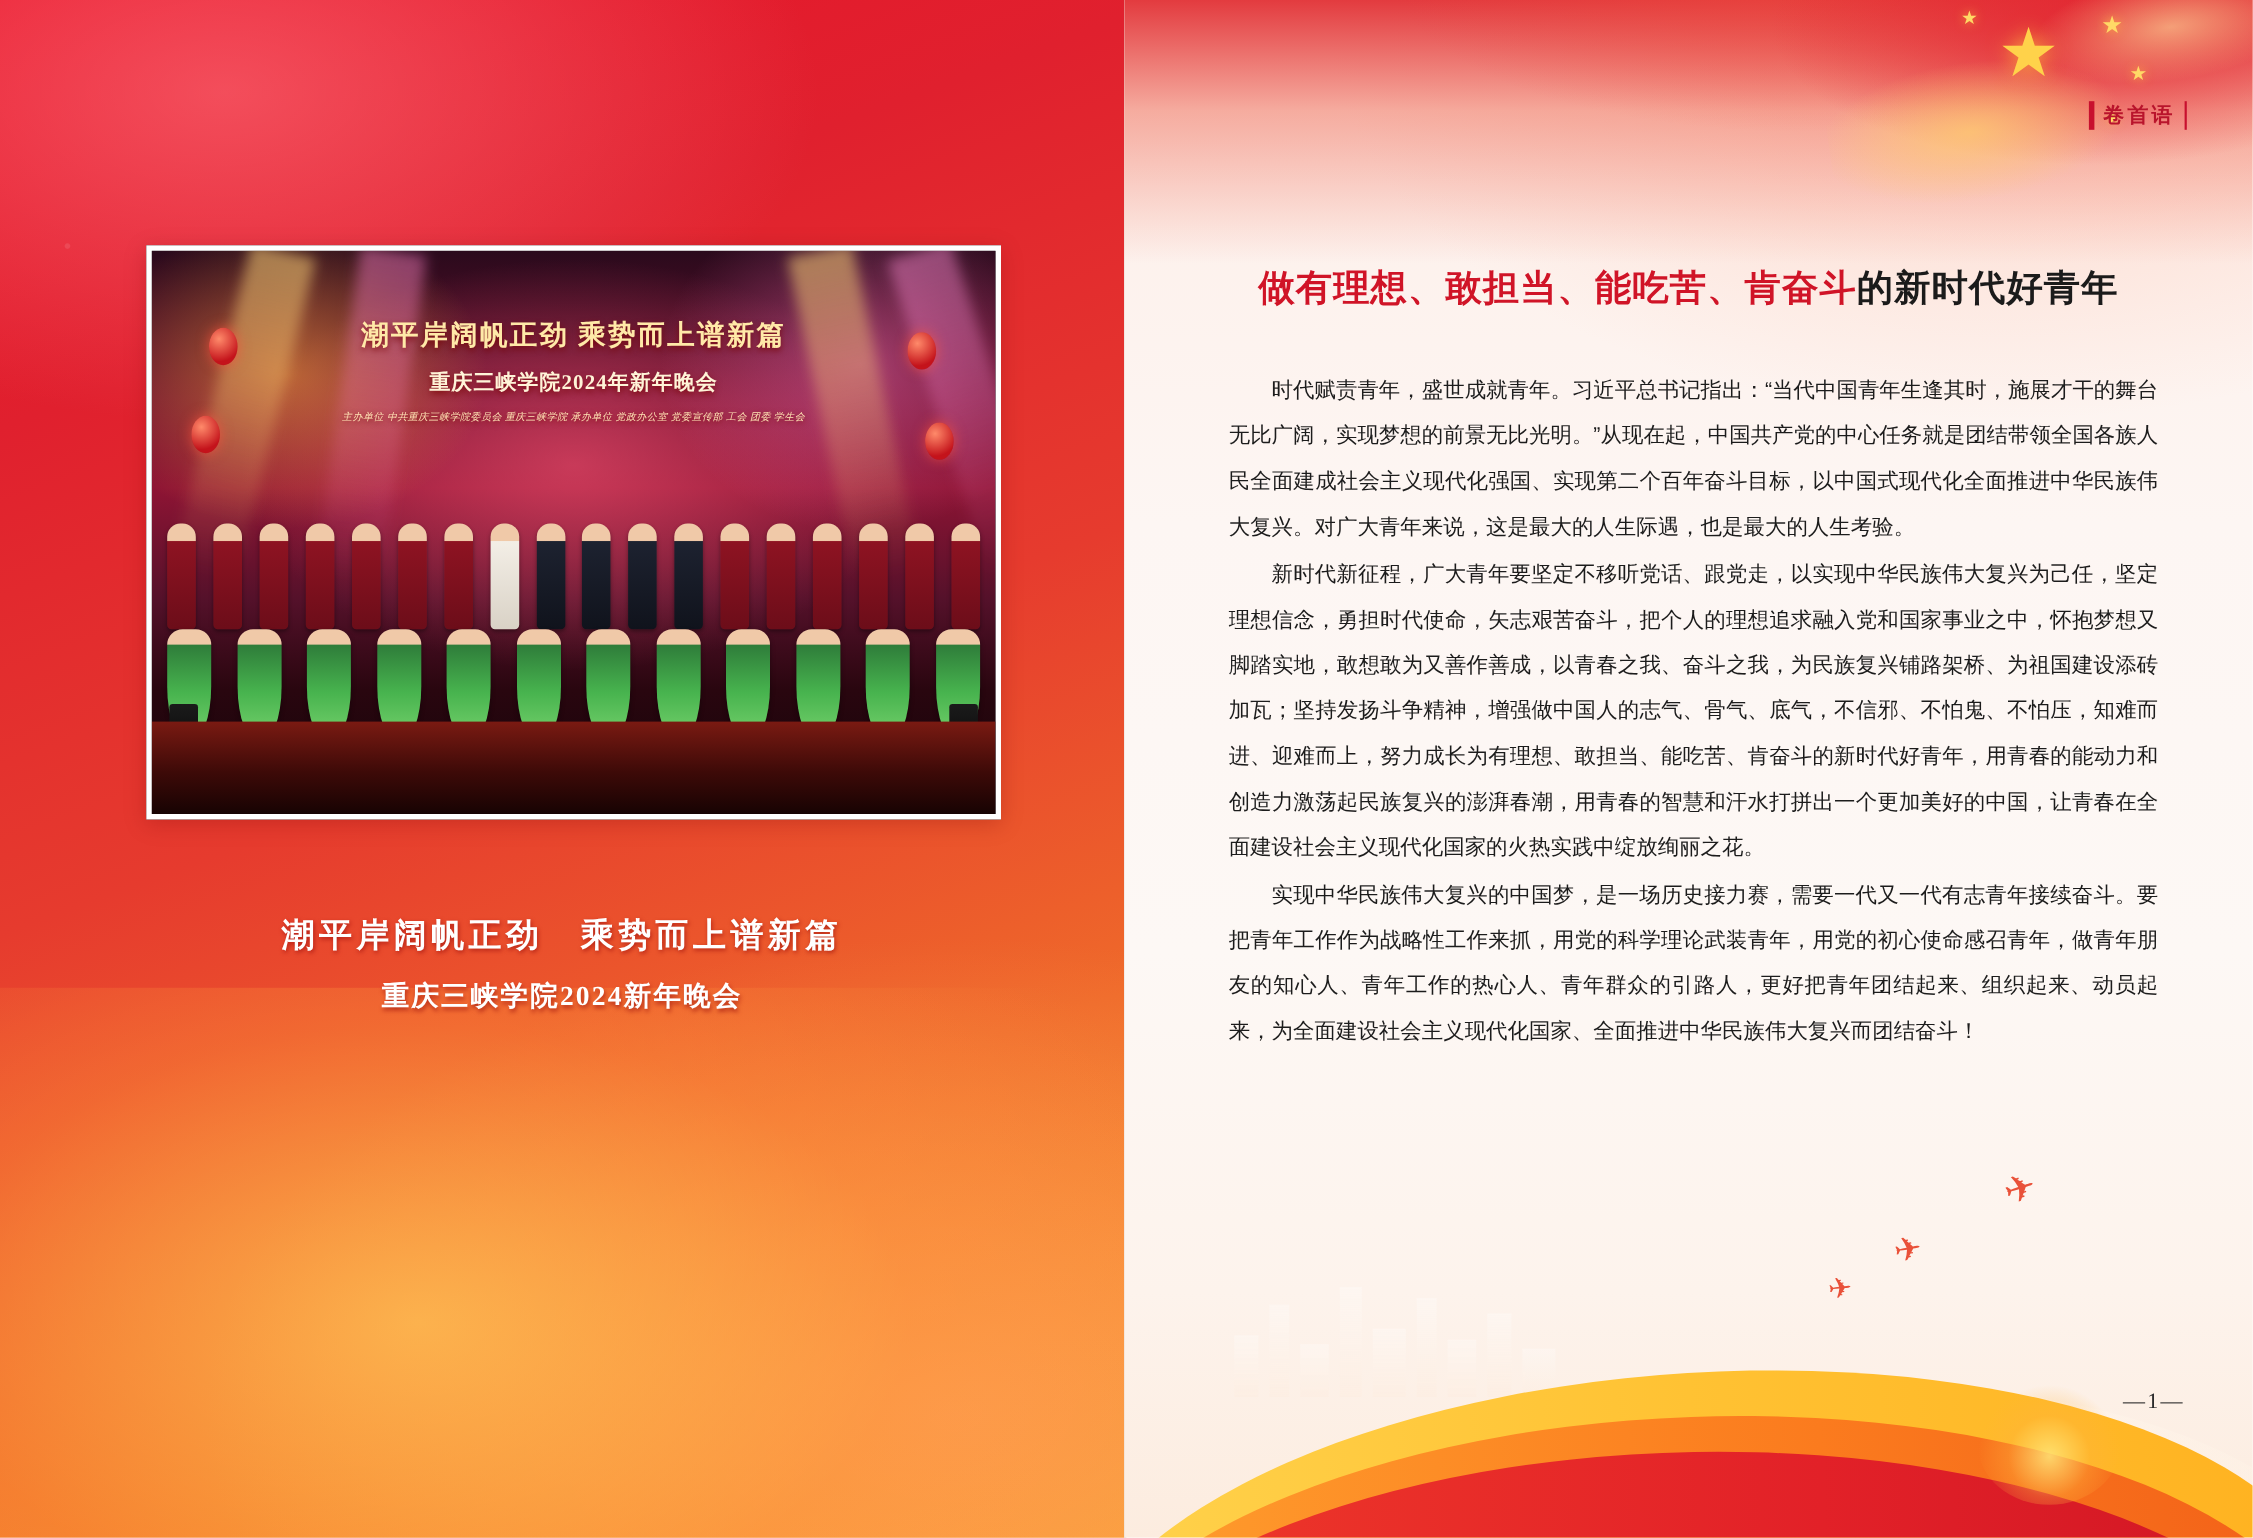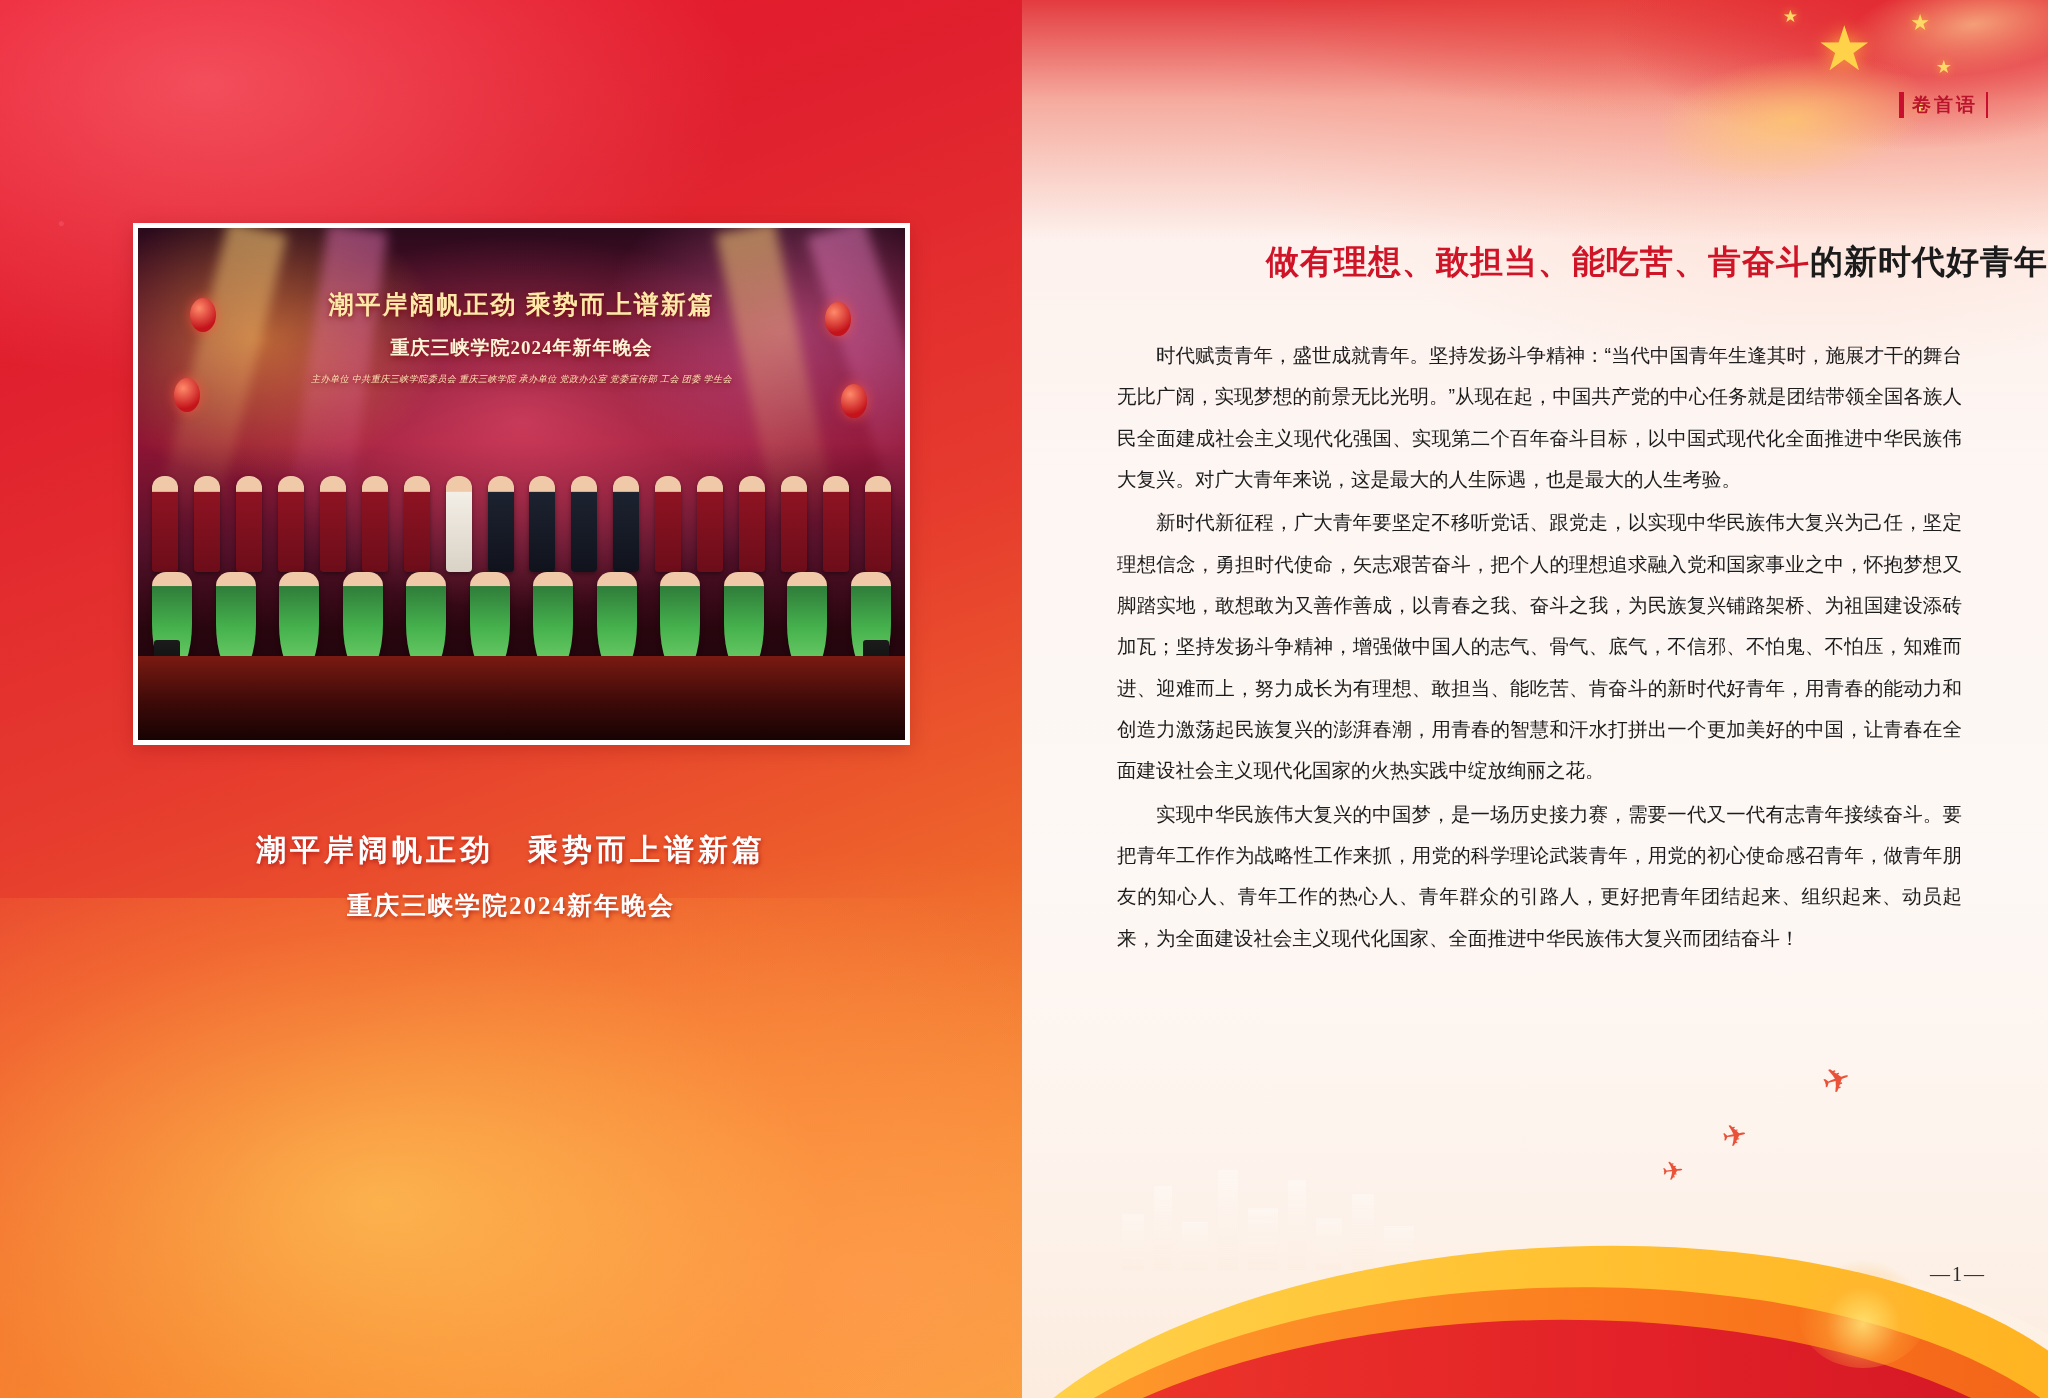--- a/index.html
+++ b/index.html
@@ -292,21 +292,21 @@
   .section-tag .bar2 {
     width: 2px;
     height: 26px;
     background: #c8102e;
   }
 
   .right-headline {
     position: absolute;
     left: 0; right: 0;
     top: 240px;
-    text-align: right;
+    text-align: center;
     font-size: 33px;
     font-weight: 700;
     letter-spacing: 1px;
     font-family: "Liberation Serif", serif;
   }
   .right-headline .hl-red { color: #d01427; }
   .right-headline .hl-dark { color: #1b1b1b; }
 
   .right-body {
     position: absolute;
@@ -491,21 +491,21 @@
       <div class="bar"></div>
       <div class="txt">卷首语</div>
       <div class="bar2"></div>
     </div>
 
     <div class="right-headline">
       <span class="hl-red">做有理想、敢担当、能吃苦、肯奋斗</span><span class="hl-dark">的新时代好青年</span>
     </div>
 
     <div class="right-body">
-      <p>时代赋责青年，盛世成就青年。坚持发扬斗争精神：“当代中国青年生逢其时，施展才干的舞台无比广阔，实现梦想的前景无比光明。”从现在起，中国共产党的中心任务就是团结带领全国各族人民全面建成社会主义现代化强国、实现第二个百年奋斗目标，以中国式现代化全面推进中华民族伟大复兴。对广大青年来说，这是最大的人生际遇，也是最大的人生考验。</p>
+      <p>时代赋责青年，盛世成就青年。习近平总书记指出：“当代中国青年生逢其时，施展才干的舞台无比广阔，实现梦想的前景无比光明。”从现在起，中国共产党的中心任务就是团结带领全国各族人民全面建成社会主义现代化强国、实现第二个百年奋斗目标，以中国式现代化全面推进中华民族伟大复兴。对广大青年来说，这是最大的人生际遇，也是最大的人生考验。</p>
       <p>新时代新征程，广大青年要坚定不移听党话、跟党走，以实现中华民族伟大复兴为己任，坚定理想信念，勇担时代使命，矢志艰苦奋斗，把个人的理想追求融入党和国家事业之中，怀抱梦想又脚踏实地，敢想敢为又善作善成，以青春之我、奋斗之我，为民族复兴铺路架桥、为祖国建设添砖加瓦；坚持发扬斗争精神，增强做中国人的志气、骨气、底气，不信邪、不怕鬼、不怕压，知难而进、迎难而上，努力成长为有理想、敢担当、能吃苦、肯奋斗的新时代好青年，用青春的能动力和创造力激荡起民族复兴的澎湃春潮，用青春的智慧和汗水打拼出一个更加美好的中国，让青春在全面建设社会主义现代化国家的火热实践中绽放绚丽之花。</p>
       <p>实现中华民族伟大复兴的中国梦，是一场历史接力赛，需要一代又一代有志青年接续奋斗。要把青年工作作为战略性工作来抓，用党的科学理论武装青年，用党的初心使命感召青年，做青年朋友的知心人、青年工作的热心人、青年群众的引路人，更好把青年团结起来、组织起来、动员起来，为全面建设社会主义现代化国家、全面推进中华民族伟大复兴而团结奋斗！</p>
     </div>
 
     <div class="cranes">
       <div class="crane cr1">✈</div>
       <div class="crane cr2">✈</div>
       <div class="crane cr3">✈</div>
     </div>
 

